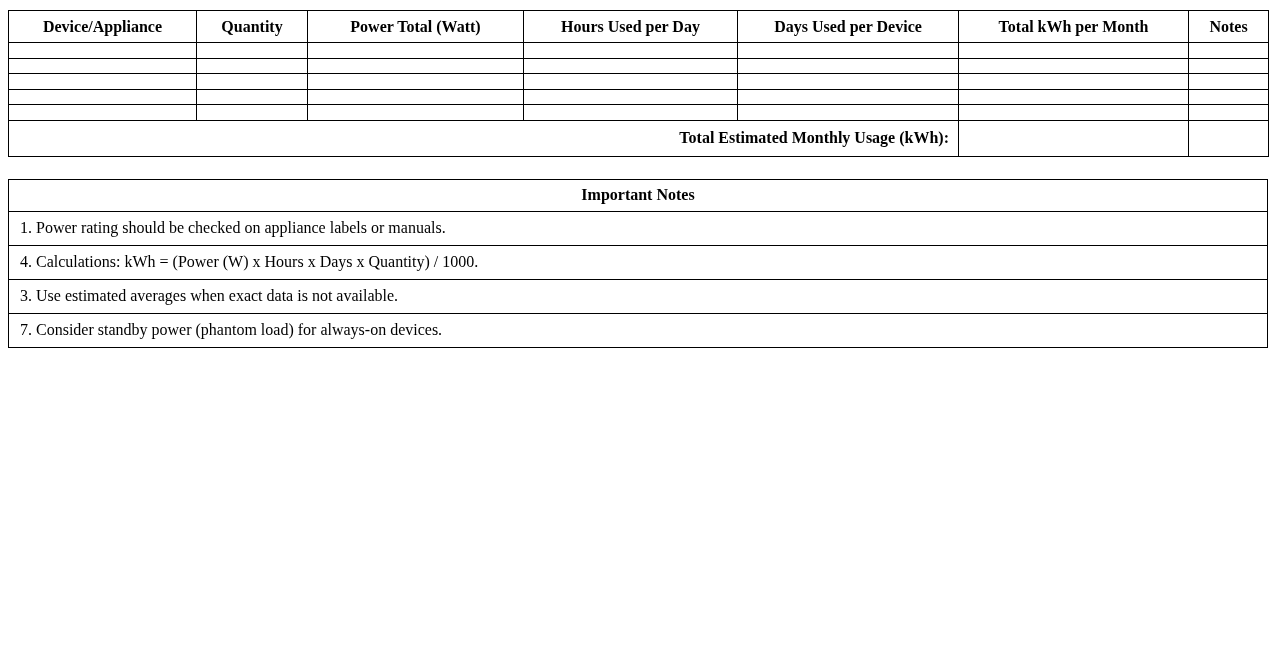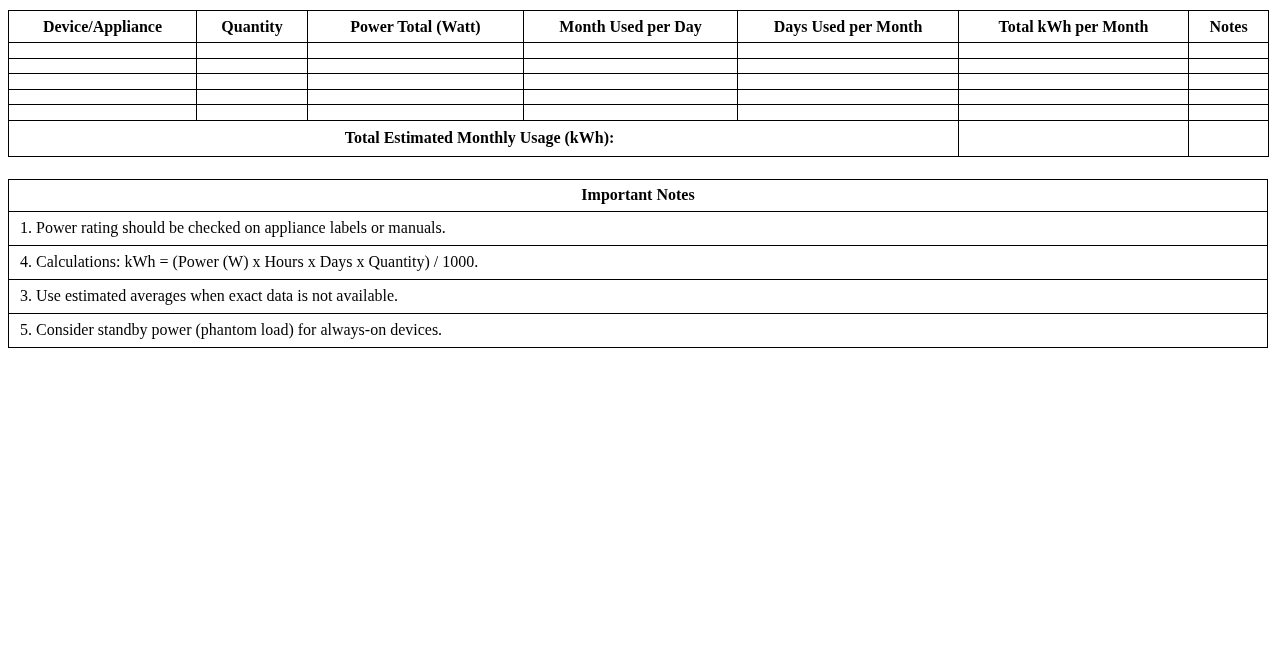--- a/index.html
+++ b/index.html
@@ -37,21 +37,21 @@
   }
   .usage-table td.blank-cell {
     height: 15.6px;
     padding: 0;
   }
   .usage-table tr.total-row td {
     height: 36px;
     vertical-align: middle;
   }
   .usage-table td.total-label-cell {
-    text-align: center;
+    text-align: right;
     font-weight: bold;
     padding-right: 9px;
   }
   
   .notes-table {
     margin-top: 22px;
   }
   .notes-table th {
     height: 32px;
     vertical-align: middle;
@@ -77,22 +77,22 @@
       <col style="width:214px">
       <col style="width:221px">
       <col style="width:230px">
       <col style="width:80px">
     </colgroup>
     <tbody>
         <tr>
       <th>Device/Appliance</th>
       <th>Quantity</th>
       <th>Power Total (Watt)</th>
-      <th>Month Used per Day</th>
-      <th>Days Used per Month</th>
+      <th>Hours Used per Day</th>
+      <th>Days Used per Device</th>
       <th>Total kWh per Month</th>
       <th>Notes</th>
     </tr>
     <tr>
       <td class="blank-cell"></td>
       <td class="blank-cell"></td>
       <td class="blank-cell"></td>
       <td class="blank-cell"></td>
       <td class="blank-cell"></td>
       <td class="blank-cell"></td>
@@ -150,18 +150,18 @@
     <tr>
       <td>1. Power rating should be checked on appliance labels or manuals.</td>
     </tr>
     <tr>
       <td>4. Calculations: kWh = (Power (W) x Hours x Days x Quantity) / 1000.</td>
     </tr>
     <tr>
       <td>3. Use estimated averages when exact data is not available.</td>
     </tr>
     <tr>
-      <td>5. Consider standby power (phantom load) for always-on devices.</td>
+      <td>7. Consider standby power (phantom load) for always-on devices.</td>
     </tr>
   </tbody>
     </table>
 
 </div>
 
 </body></html>

